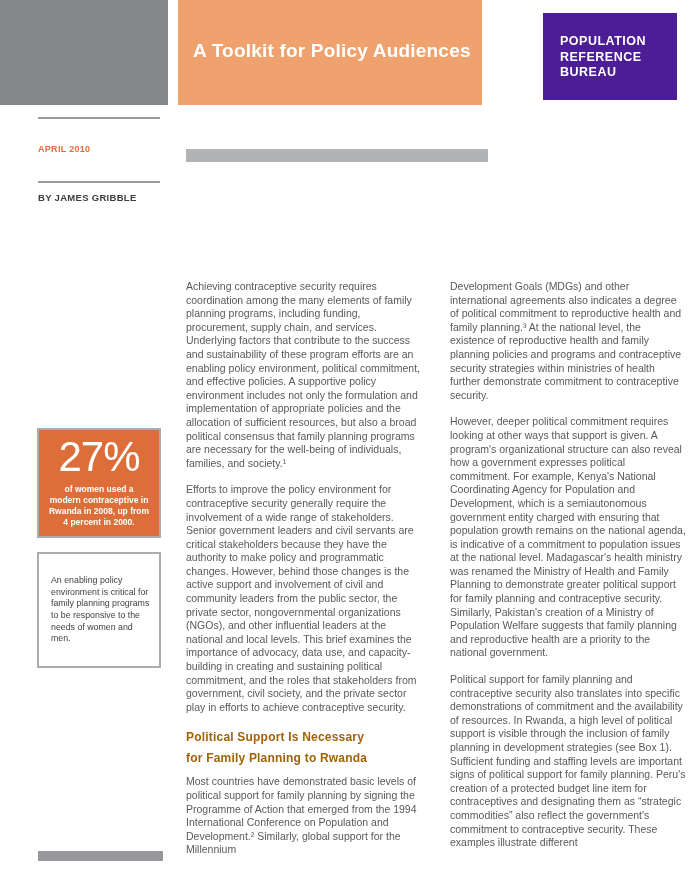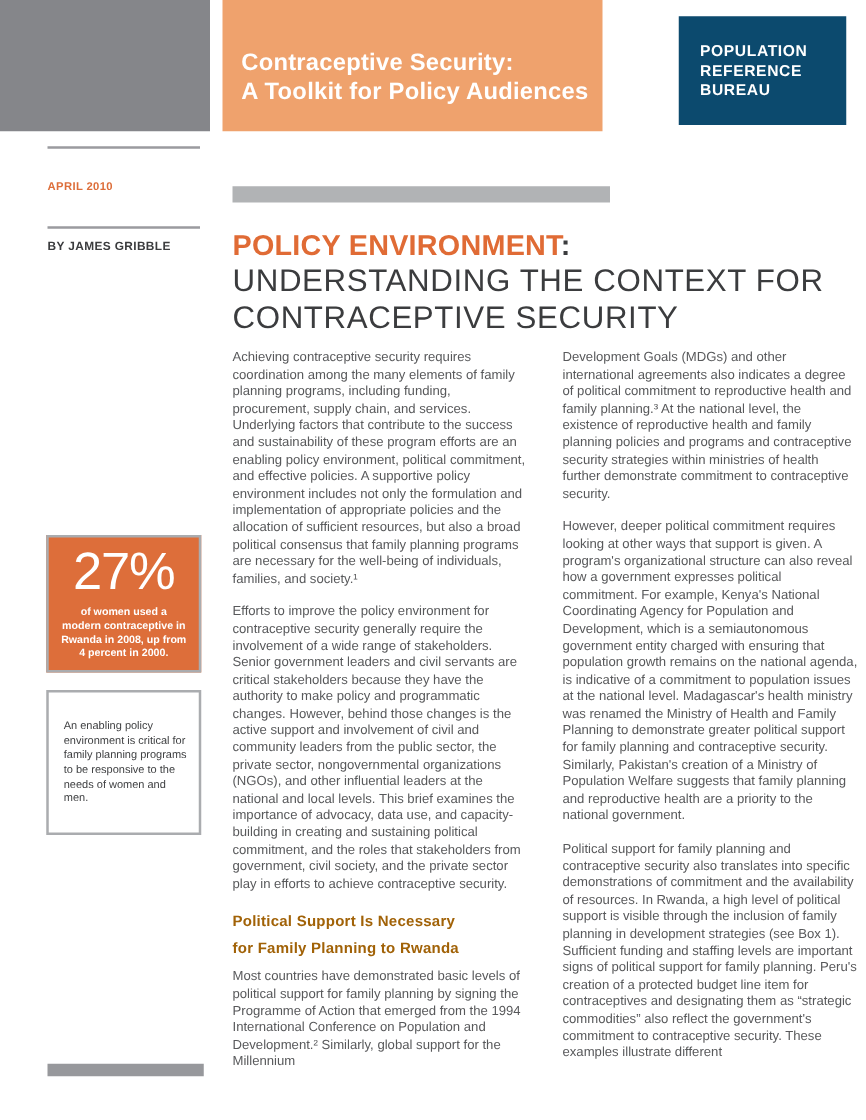--- a/index.html
+++ b/index.html
@@ -13,21 +13,21 @@
   .mast-square{position:absolute;left:0;top:0;width:168px;height:105px;background:#85868a;}
   .mast-banner{
     position:absolute;left:178px;top:0;width:304px;height:105px;background:#efa26d;
     box-sizing:border-box;padding:40px 0 0 15px;
   }
   .mast-banner .bl{
     color:#ffffff;font-weight:bold;font-size:19px;line-height:22.5px;
     letter-spacing:0.2px;white-space:nowrap;
   }
   .prb-box{
-    position:absolute;left:543px;top:13px;width:134px;height:87px;background:#0c4a6e;
+    position:absolute;left:543px;top:13px;width:134px;height:87px;background:#4c1d95;
     box-sizing:border-box;padding:21px 0 0 17px;
   }
   .prb-box .pl{
     color:#ffffff;font-weight:bold;font-size:12.5px;line-height:15.5px;
     letter-spacing:0.5px;white-space:nowrap;
   }
   
   .rule{position:absolute;left:38px;width:122px;height:2px;background:#9a9b9f;}
   .rule-1{top:117px;}
   .rule-2{top:181px;}
@@ -83,40 +83,34 @@
   
   .footer-bar{position:absolute;left:38px;top:851px;width:125px;height:10px;background:#97989c;}
 </style>
 </head>
 <body>
 
 <div class="page">
 
   <div class="mast-square"></div>
   <div class="mast-banner">
-    <div class="bl">Contraceptive Security:</div>
     <div class="bl">A Toolkit for Policy Audiences</div>
   </div>
   <div class="prb-box">
     <div class="pl">POPULATION</div>
     <div class="pl">REFERENCE</div>
     <div class="pl">BUREAU</div>
   </div>
 
   <div class="rule rule-1"></div>
   <div class="date-label">APRIL 2010</div>
   <div class="rule rule-2"></div>
   <div class="byline">BY JAMES GRIBBLE</div>
 
   <div class="title-bar"></div>
-  <div class="doc-title">
-    <div class="t-line t-line1"><span>POLICY ENVIRONMENT</span><span class="t-colon">:</span></div>
-    <div class="t-line t-rest">UNDERSTANDING THE CONTEXT FOR</div>
-    <div class="t-line t-rest">CONTRACEPTIVE SECURITY</div>
-  </div>
 
   <div class="stat-box">
     <div class="stat-value">27%</div>
     <div class="stat-caption">of women used a modern contraceptive in Rwanda in 2008, up from 4 percent in 2000.</div>
   </div>
   <div class="side-box box-enabling">
     <div class="inner">An enabling policy environment is critical for family planning programs to be responsive to the needs of women and men.</div>
   </div>
 
   <div class="col col-1">

